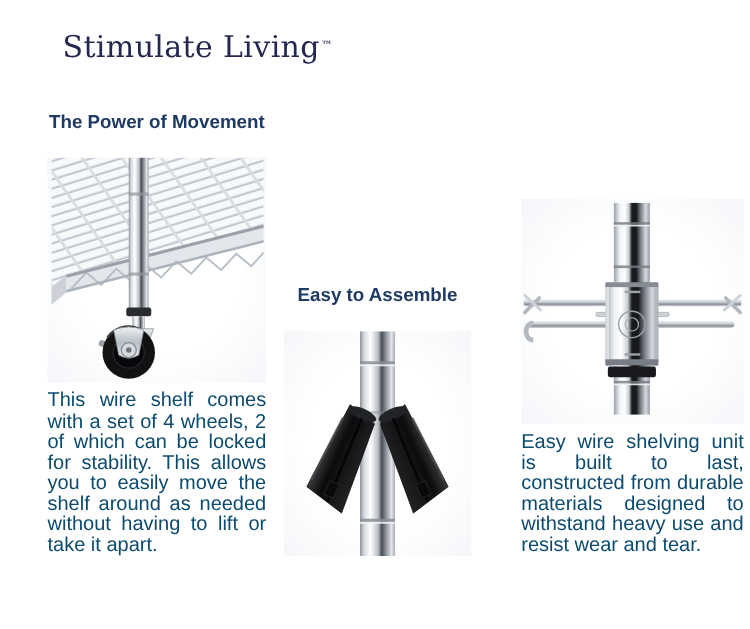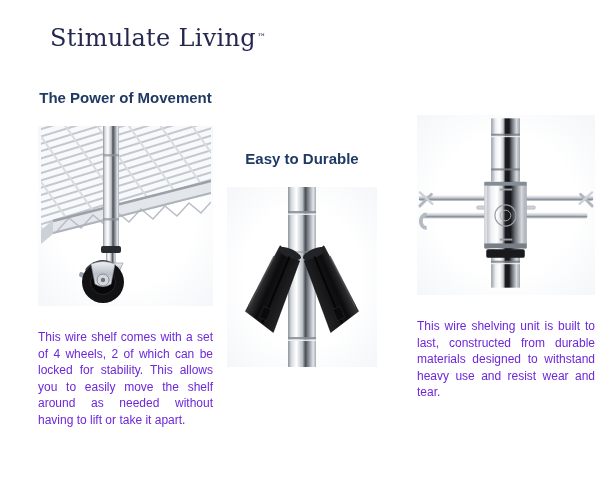--- a/index.html
+++ b/index.html
@@ -12,36 +12,36 @@
 
   
   .logo-row{padding:22px 0 0 50px;height:32px;}
   .logo{
     font-family:"DejaVu Serif","Liberation Serif",serif;
     font-size:24px;color:#242850;letter-spacing:.3px;line-height:30px;
   }
   .tm{font-size:9px;vertical-align:super;letter-spacing:0;margin-left:1px;}
 
   
-  .columns{display:flex;margin:34px 0 0 38px;align-items:center;}
+  .columns{display:flex;margin:34px 0 0 38px;align-items:flex-end;}
   .feature{display:flex;flex-direction:column;}
   .col-1{width:175px;}
   .col-2{width:150px;margin-left:14px;}
   .col-3{width:178px;margin-left:40px;}
 
   .feature-title{
     font-size:15px;font-weight:bold;color:#1f3a63;text-align:center;
     line-height:19px;min-height:38px;
   }
   .feature-image{
     height:180px;display:flex;justify-content:center;align-items:flex-start;
     background:radial-gradient(ellipse at center,#ffffff 55%,#f4f6f9 100%);
   }
   .feature-desc{
-    margin-top:23px;font-size:12px;line-height:16.5px;color:#6d28d9;
+    margin-top:7px;font-size:16px;line-height:16.5px;color:#0c4a6e;
     text-align:justify;
   }
 </style>
 </head>
 <body>
 
 <svg width="0" height="0" style="position:absolute" aria-hidden="true">
   <defs>
     <linearGradient id="g-chr" x1="0" y1="0" x2="1" y2="0">
       <stop offset="0" stop-color="#8d939b"></stop>
@@ -132,21 +132,21 @@
             <path d="M50,138 Q62,133 74,138 L70,158 Q62,163 54,158 Z" fill="url(#g-silver)" stroke="#8f959d" stroke-width="0.6"></path>
             <circle cx="62" cy="154" r="6" fill="#d5d9dd" stroke="#868c94" stroke-width="1"></circle>
             <circle cx="62" cy="154" r="2.2" fill="#6f757d"></circle>
           </g>
         </svg>
       </div>
       <div class="feature-desc">This wire shelf comes with a set of 4 wheels, 2 of which can be locked for stability. This allows you to easily move the shelf around as needed without having to lift or take it apart.</div>
     </div>
 
     <div class="feature col-2">
-      <div class="feature-title">Easy to Durable</div>
+      <div class="feature-title">Easy to Assemble</div>
       <div class="feature-image">
         <svg width="140" height="180" viewBox="0 0 140 180">
           <g>
             <rect x="56" y="0" width="28" height="180" fill="url(#g-chr)"></rect>
             <rect x="56" y="24" width="28" height="2.5" fill="#878d95" opacity="0.85"></rect>
             <rect x="56" y="26.5" width="28" height="1.5" fill="#f0f2f4" opacity="0.9"></rect>
             <rect x="56" y="64" width="28" height="2" fill="#878d95" opacity="0.5"></rect>
             <rect x="56" y="150" width="28" height="2.5" fill="#878d95" opacity="0.85"></rect>
             <rect x="56" y="152.5" width="28" height="1.5" fill="#f0f2f4" opacity="0.9"></rect>
           </g>
@@ -201,17 +201,17 @@
             <rect x="70" y="70" width="3" height="60" fill="#eef0f2" opacity="0.7"></rect>
             <rect x="111" y="70" width="3" height="60" fill="#b9bec4" opacity="0.6"></rect>
             <circle cx="92" cy="101" r="11" fill="none" stroke="#9ba1a8" stroke-width="1.2"></circle>
             <circle cx="92" cy="101" r="5.5" fill="none" stroke="#a8aeb4" stroke-width="1"></circle>
             <rect x="86" y="73" width="13" height="2" fill="#9aa1a8"></rect>
             <rect x="86" y="125" width="13" height="2" fill="#9aa1a8"></rect>
             <rect x="72" y="136" width="40" height="9" rx="2" fill="#191a1e"></rect>
           </g>
         </svg>
       </div>
-      <div class="feature-desc">This wire shelving unit is built to last, constructed from durable materials designed to withstand heavy use and resist wear and tear.</div>
+      <div class="feature-desc">Easy wire shelving unit is built to last, constructed from durable materials designed to withstand heavy use and resist wear and tear.</div>
     </div>
 
   </div>
 </div>
 
 </body></html>

